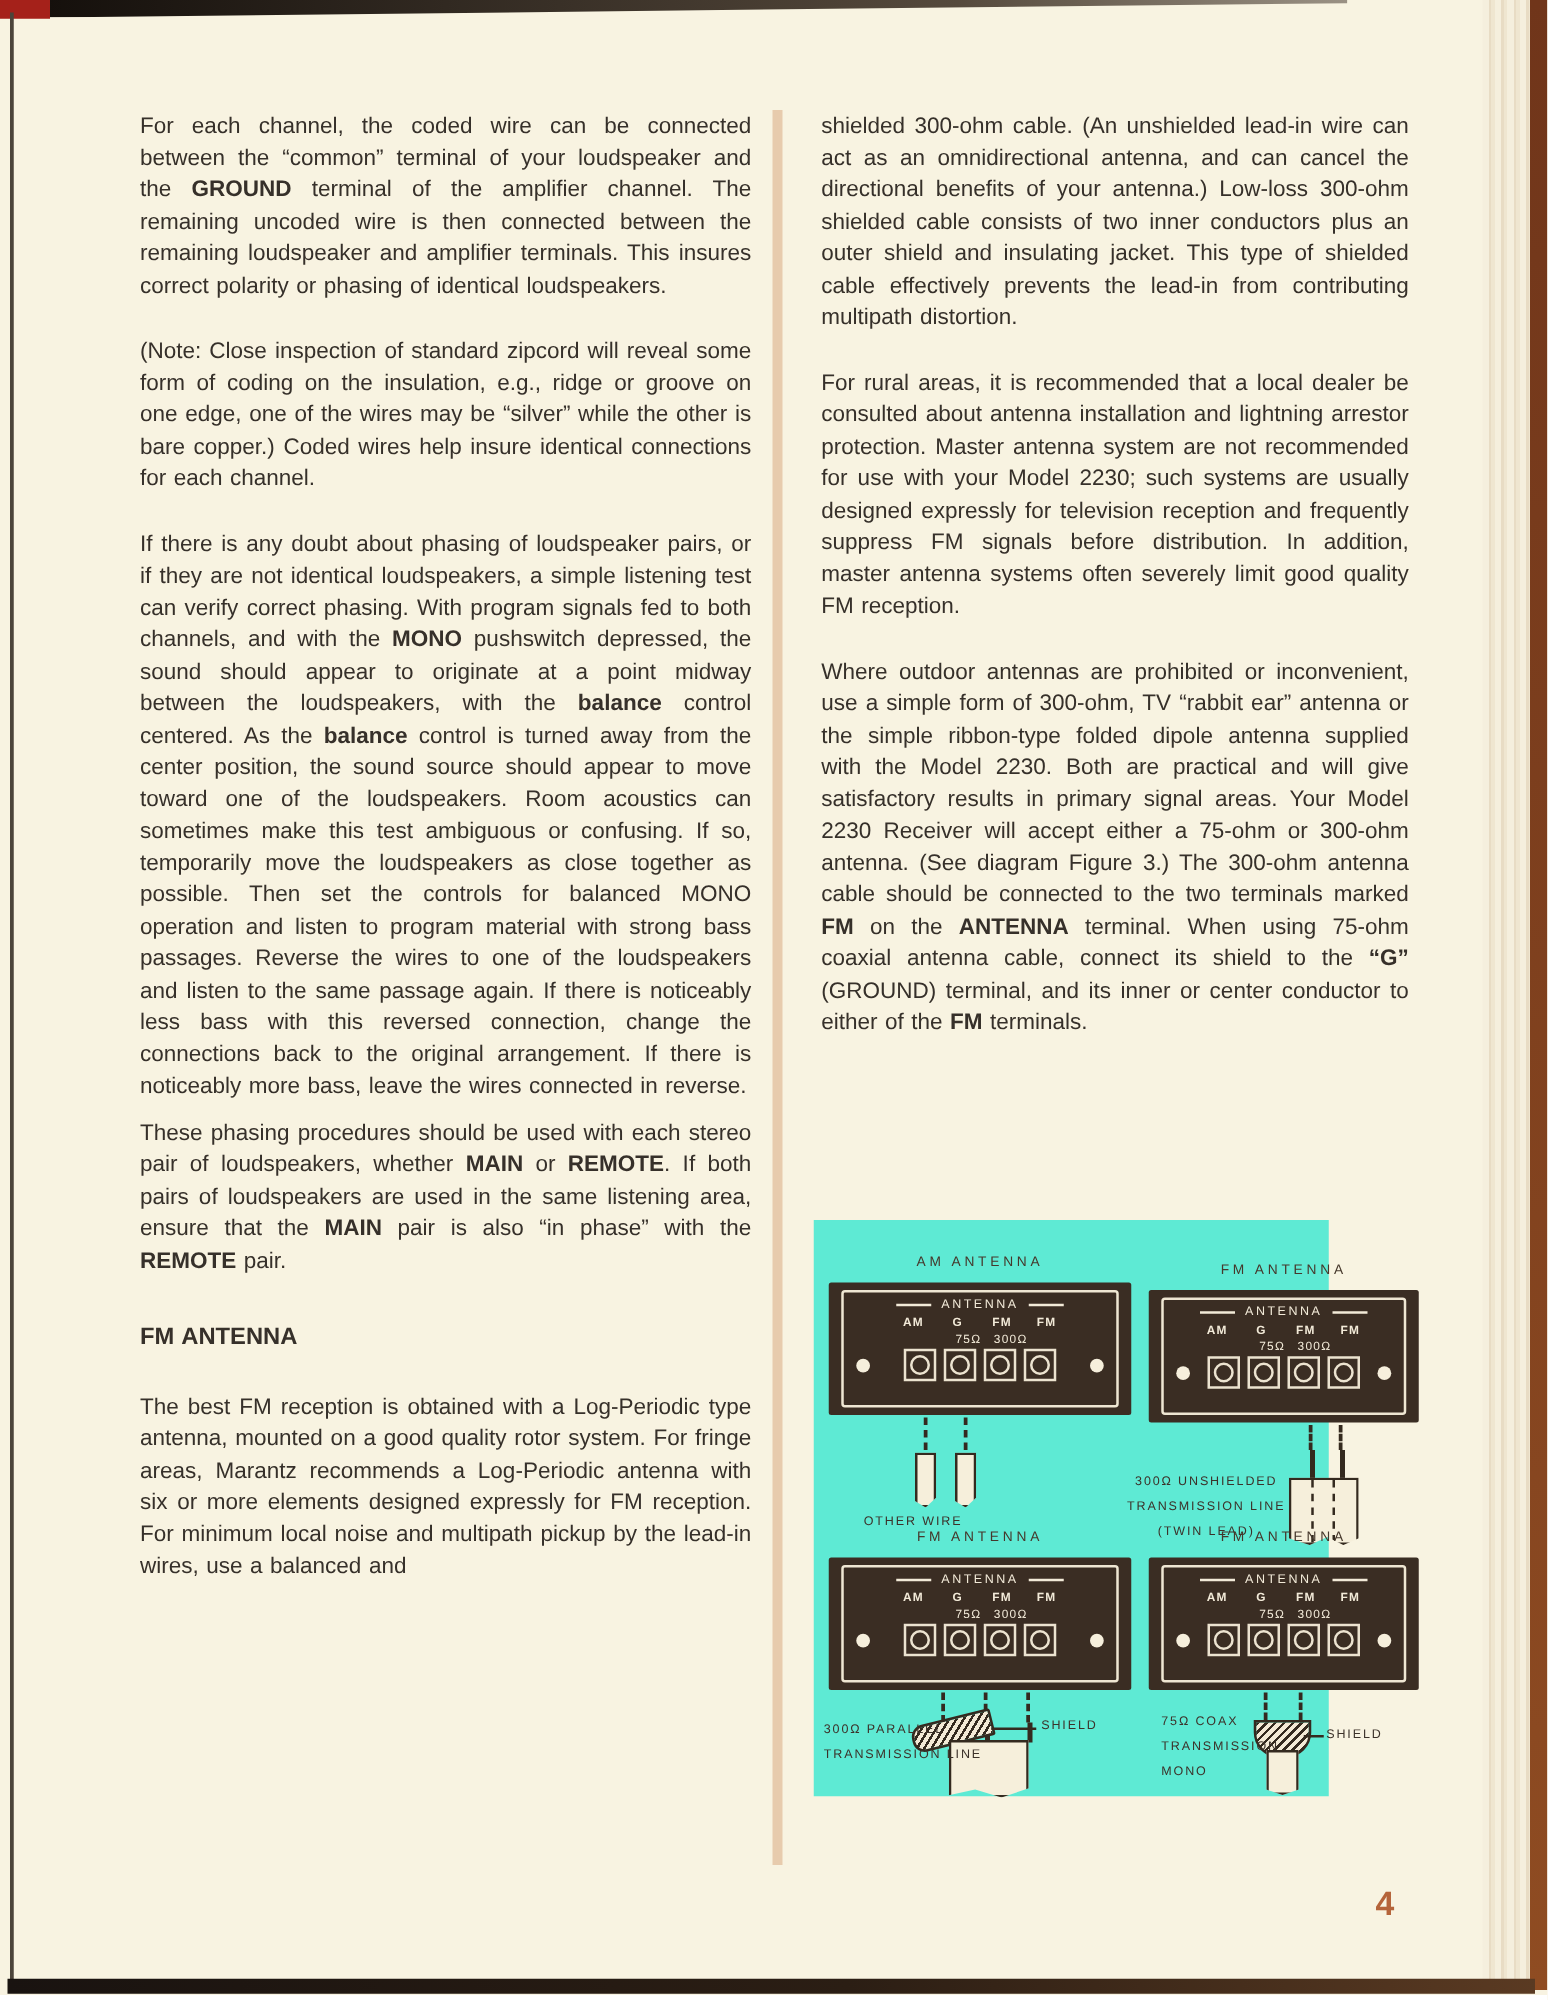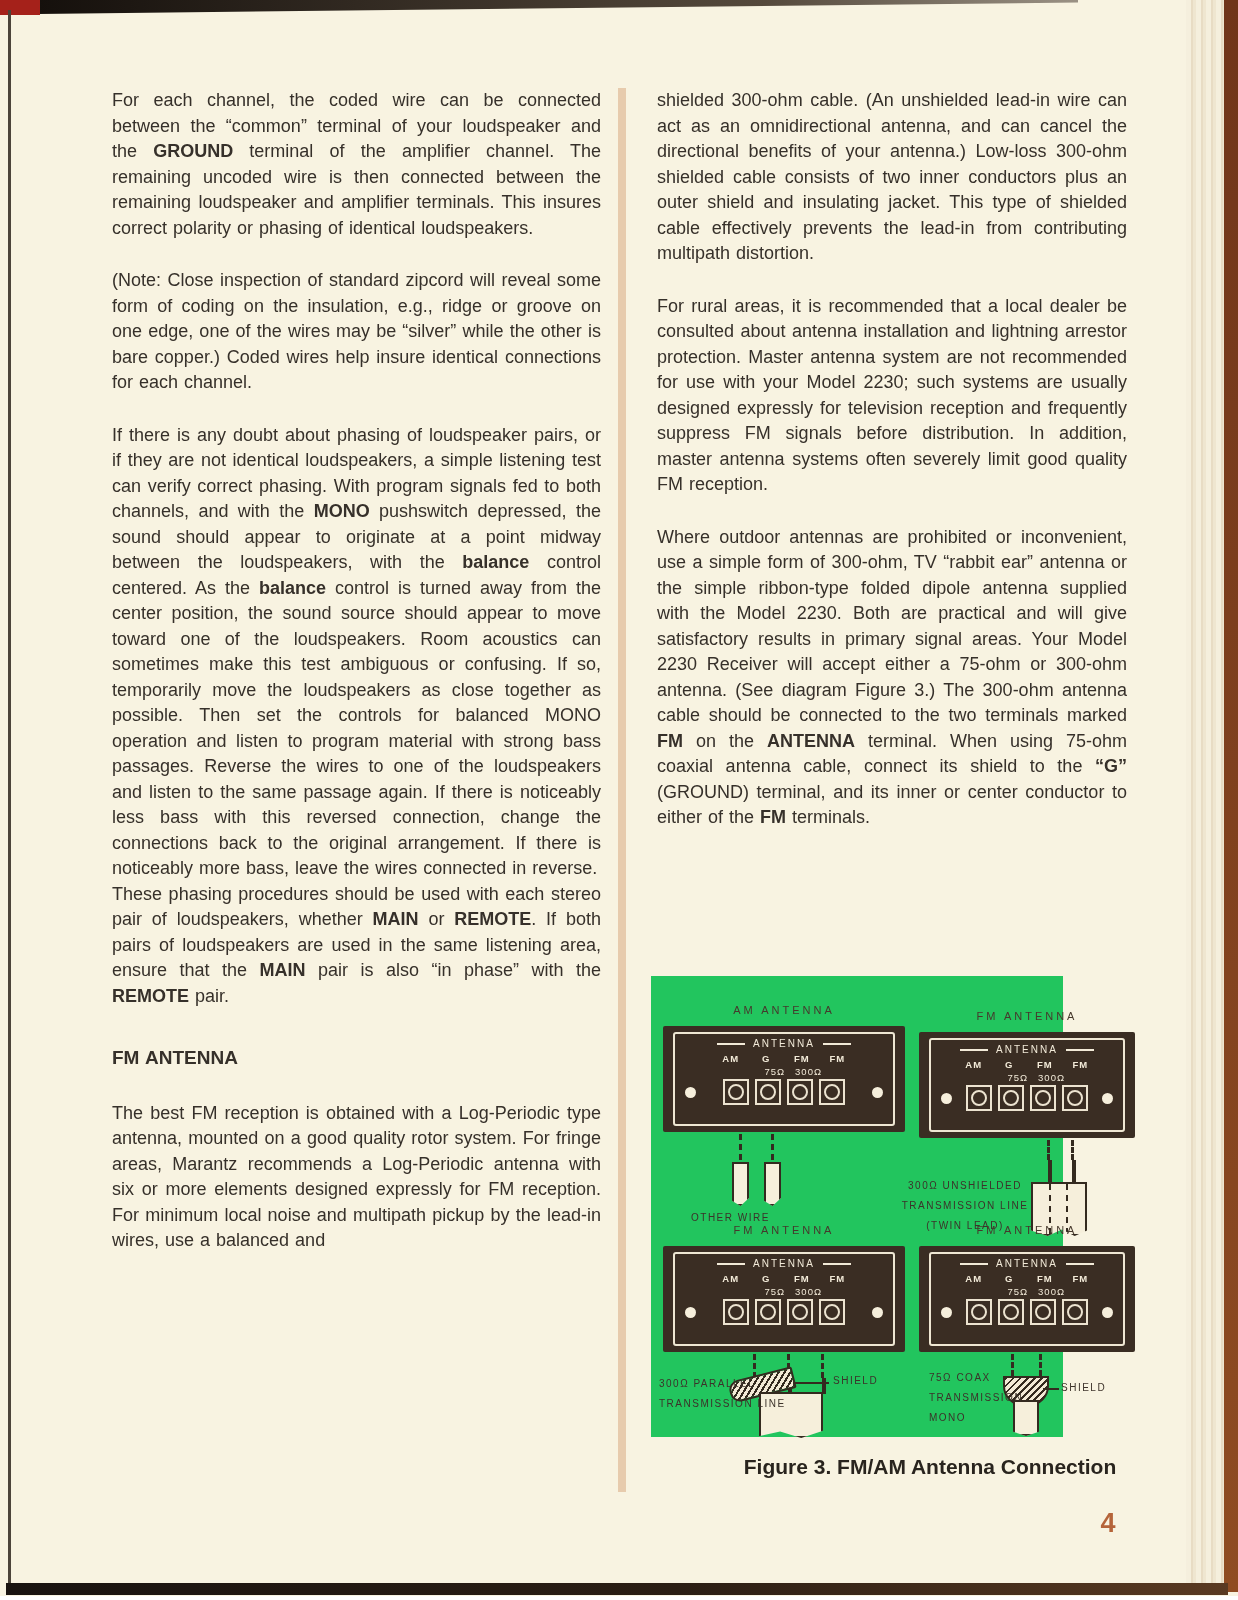--- a/index.html
+++ b/index.html
@@ -22,31 +22,31 @@
     background:linear-gradient(to bottom,#70351a,#8f4c22);}
   .bottom-shadow{position:absolute;left:6px;top:1583px;width:1222px;height:12px;
     background:linear-gradient(to right,#191310,#2b1e14 55%,#5a3a22);}
 
   
   .col{position:absolute;top:88px;color:#36302a;font-size:18px;line-height:25.5px;
     text-align:justify;word-spacing:1px;}
   .col-left{left:112px;width:489px;}
   .col-right{left:657px;width:470px;}
   .col p{margin:0 0 27px 0;}
-  .col p.mb0{margin-bottom:0;}
+  .col p.mb0{margin-bottom:12px;}
   .b{font-weight:bold;}
   .divider{position:absolute;left:618px;top:88px;width:8px;height:1404px;background:#e7cbad;}
 
   .caution{margin-top:32px;}
   .caution-head{font-weight:bold;font-size:19px;}
   .caution-body{font-weight:bold;margin:6px 0 0 38px;text-align:justify;}
   .section-head{font-weight:bold;font-size:19px;margin:36px 0 30px 0;}
 
   
-  .figure{position:absolute;left:651px;top:976px;width:412px;height:461px;background:#22c55e;}
+  .figure{position:absolute;left:651px;top:976px;width:412px;height:461px;background:#5eead4;}
   .panel-title{position:absolute;text-align:center;font-size:11px;letter-spacing:3px;color:#46382c;}
   .panel{position:absolute;background:#3a2d23;border-radius:2px;}
   .inner-border{position:absolute;left:10px;right:10px;top:6px;bottom:6px;
     border:2px solid #efe7d3;border-radius:3px;}
   .strip-title{position:absolute;top:12px;left:0;width:100%;display:flex;justify-content:center;
     align-items:center;gap:8px;font-size:10px;letter-spacing:2px;color:#f2ead8;}
   .dashline{width:28px;height:2px;background:#f2ead8;}
   .term-labels{position:absolute;top:27px;left:50%;transform:translateX(-50%);width:142px;
     display:flex;font-size:9.5px;font-weight:600;color:#f2ead8;letter-spacing:1px;}
   .term-labels span{flex:1;text-align:center;}
@@ -297,16 +297,15 @@
     <div class="leader" style="left:392px;top:412px;width:16px;"></div>
     <div class="shield-label" style="left:410px;top:406px;">SHIELD</div>
     <div class="fig-note" style="left:278px;top:392px;width:110px;">
       <div>75Ω  COAX</div>
       <div>TRANSMISSION</div>
       <div>MONO</div>
     </div>
 
   </div>
 
-  <div class="caption">Figure 3.  FM/AM Antenna Connection</div>
   <div class="page-number">4</div>
 
 </div>
 
 </body></html>

